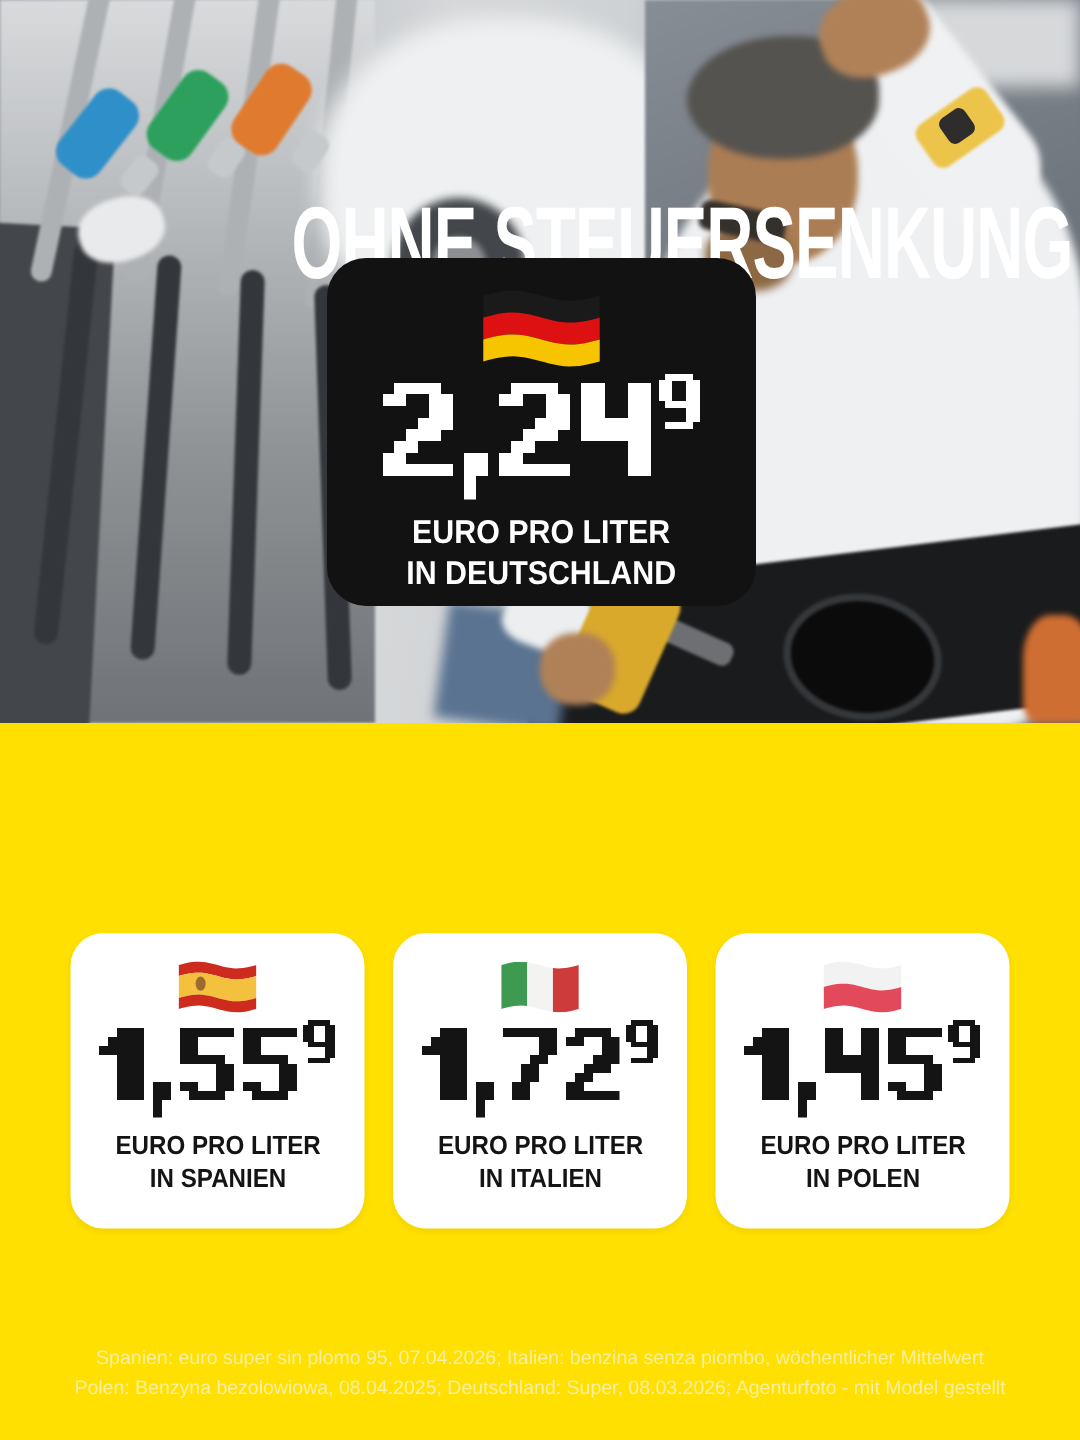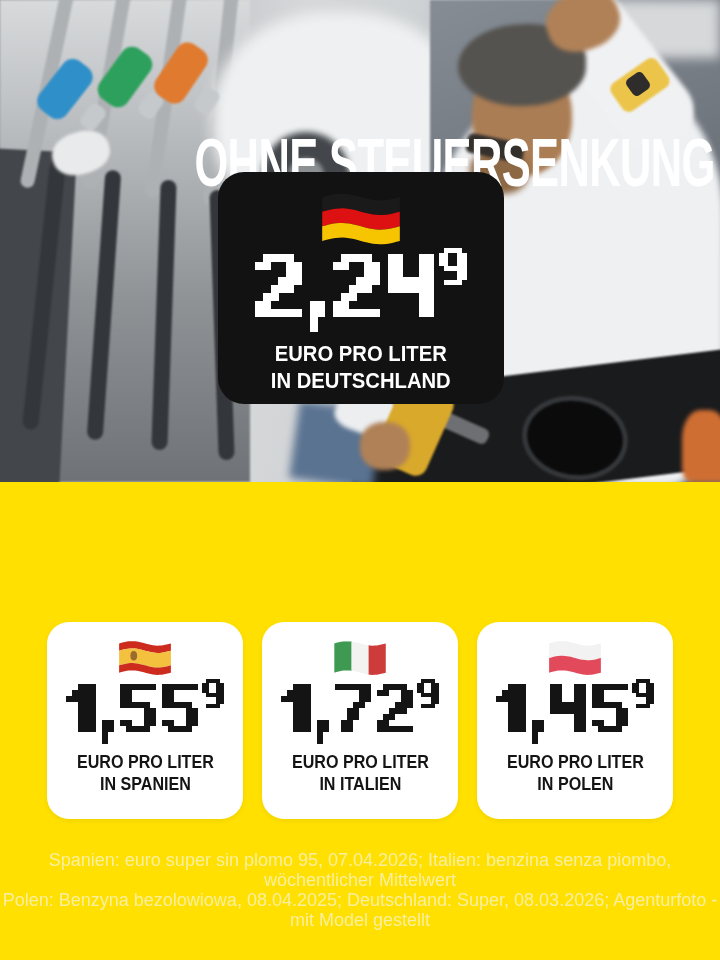--- a/index.html
+++ b/index.html
@@ -70,21 +70,21 @@
   .cards-row{position:absolute;left:0;top:622px;width:720px;display:flex;justify-content:center;gap:19px;z-index:5;}
   .white-card{width:196px;height:197px;background:var(--card-white,#fff);border-radius:22px;
     display:flex;flex-direction:column;align-items:center;padding-top:18px;box-sizing:border-box;box-shadow:0 2px 5px rgba(0,0,0,0.06);}
   .white-card .flag-svg{width:52px;height:36px;}
   .white-card .price-main{height:60px;color:#141414;}
   .white-card .price-sup{height:36px;margin-left:4px;margin-top:-5px;color:#141414;}
   .white-card .card-label{color:#141414;font-size:17.5px;line-height:22px;margin-top:7px;}
 
   
   .footnote{position:absolute;left:0;bottom:12px;width:720px;text-align:center;z-index:5;
-    font-size:18px;line-height:20px;color:var(--footnote-text,#F8EFA0);font-weight:400;}
+    font-size:13px;line-height:20px;color:var(--footnote-text,#F8EFA0);font-weight:400;}
 </style>
 </head>
 <body>
 
 <div class="canvas">
 
   <div class="photo-section">
     <div class="ph pump-body"></div>
     <div class="ph pump-dark"></div>
     <div class="ph hose-s hs1"></div>

